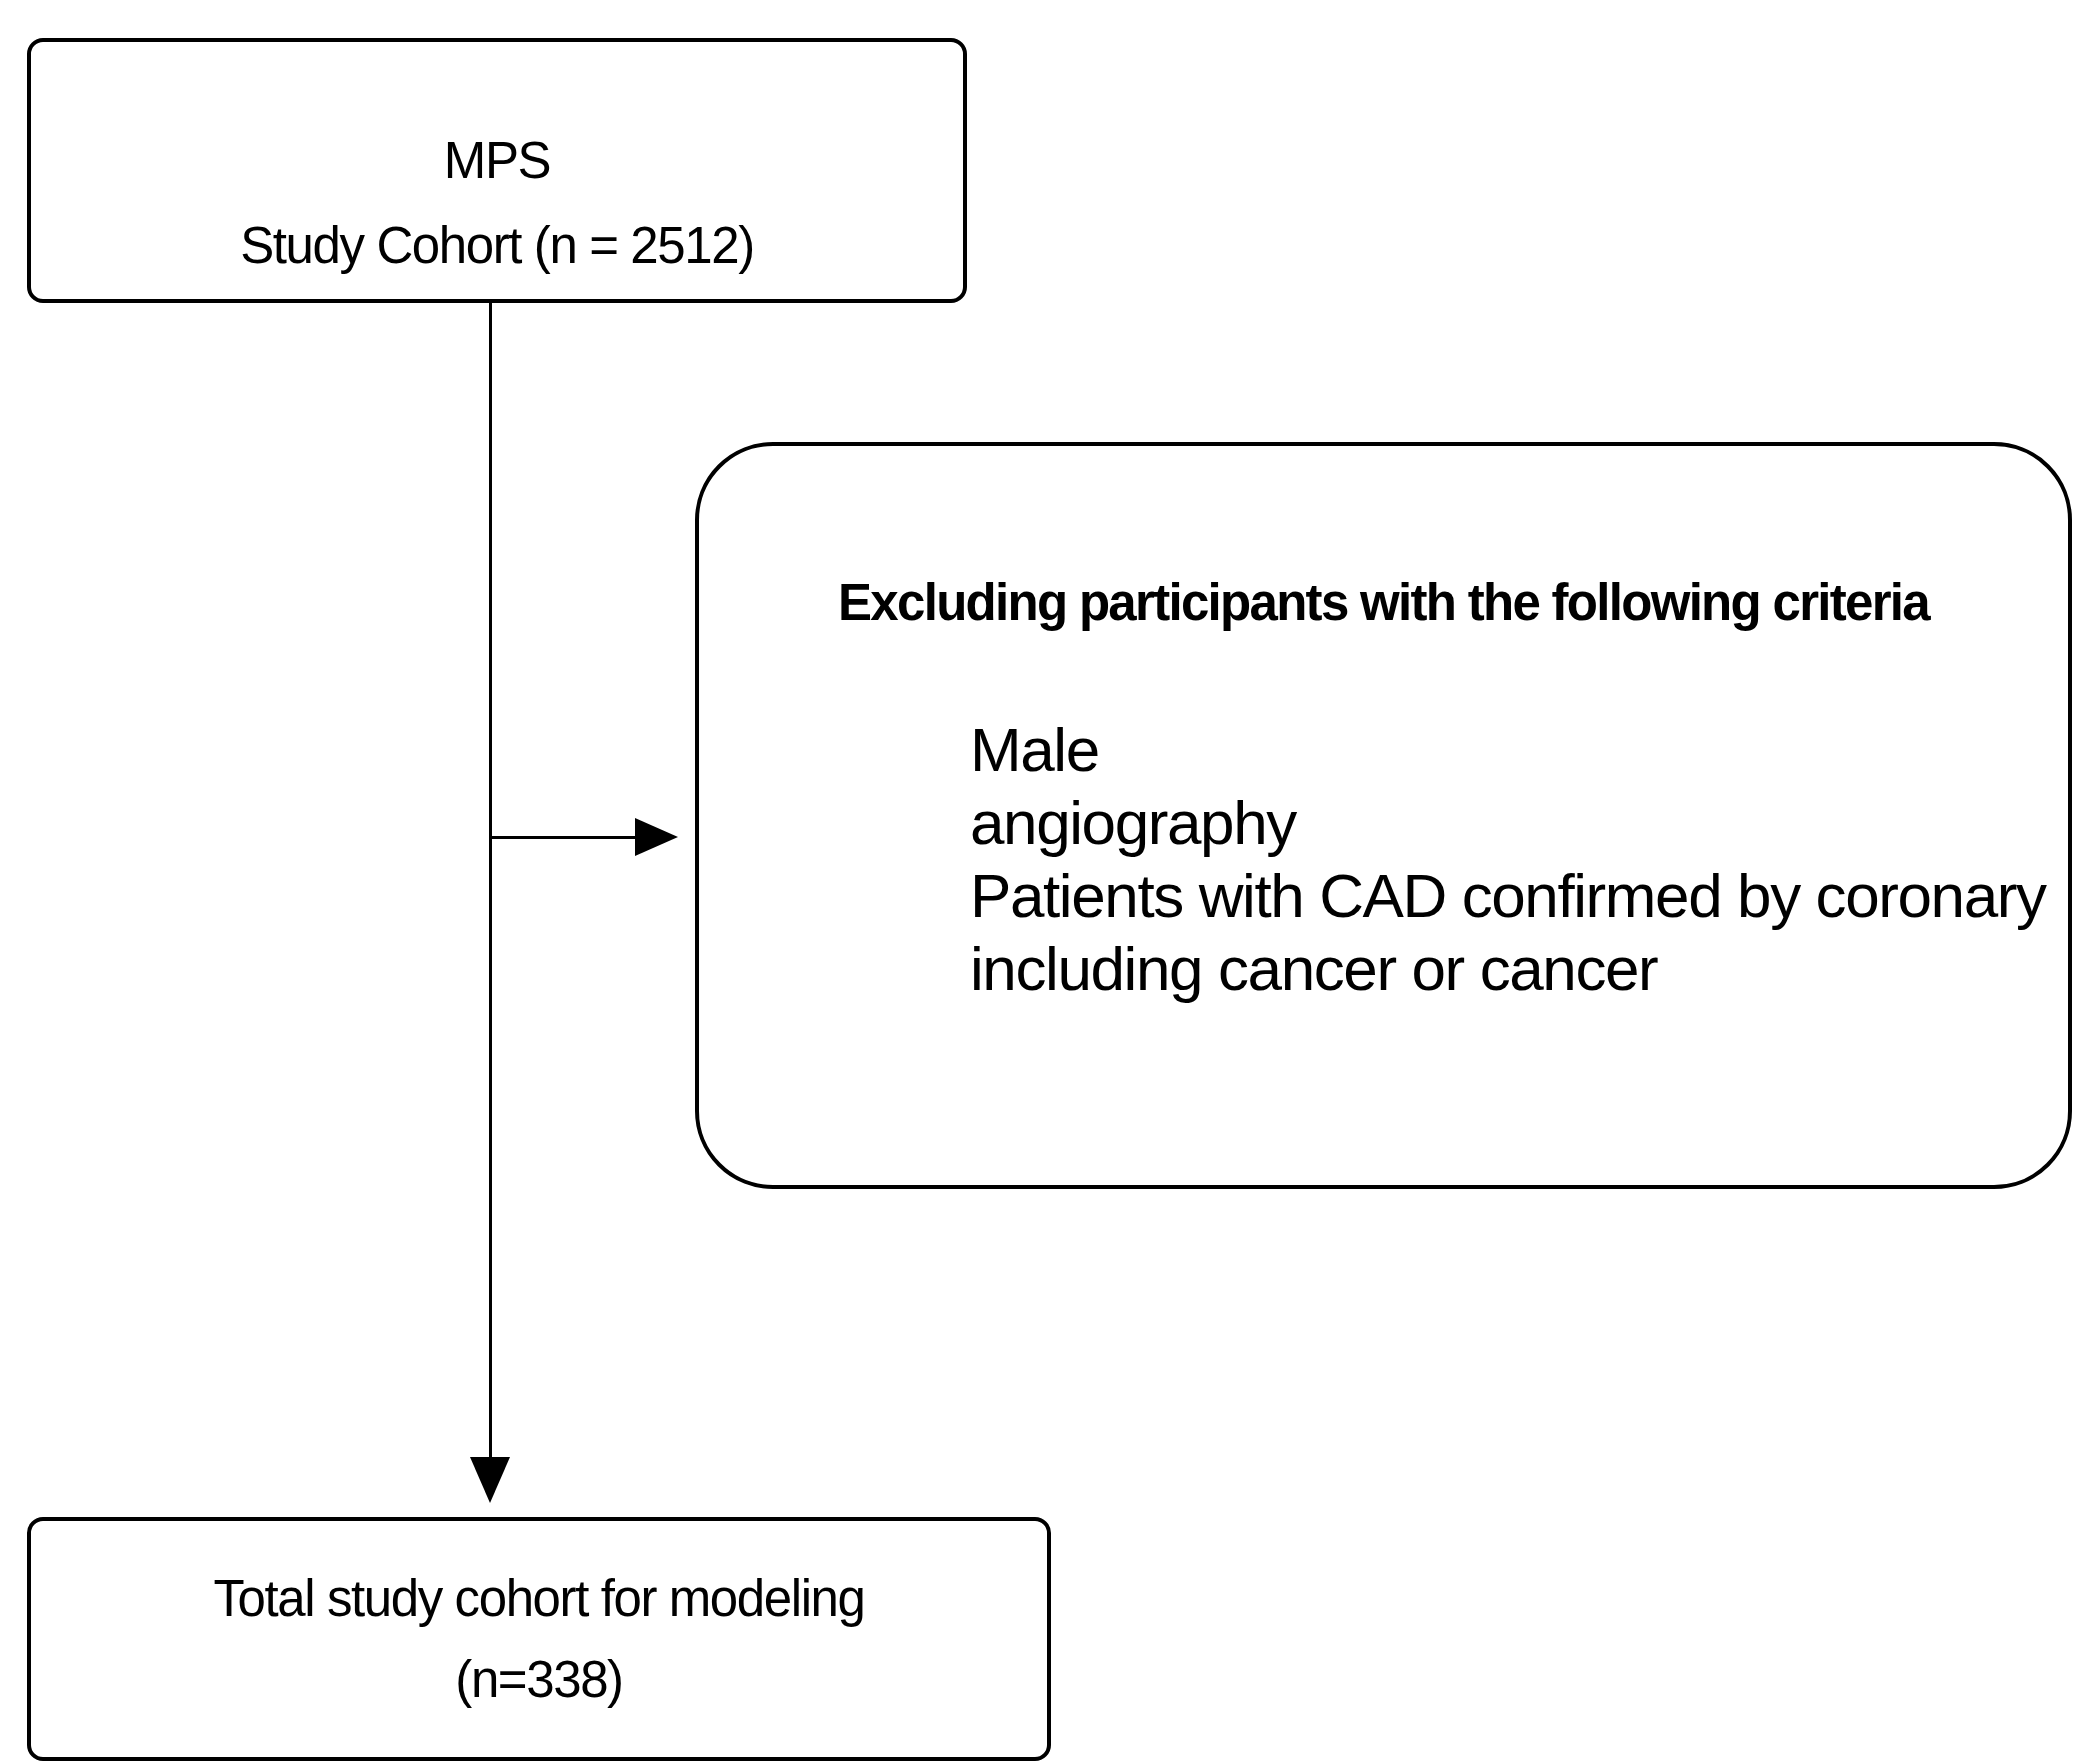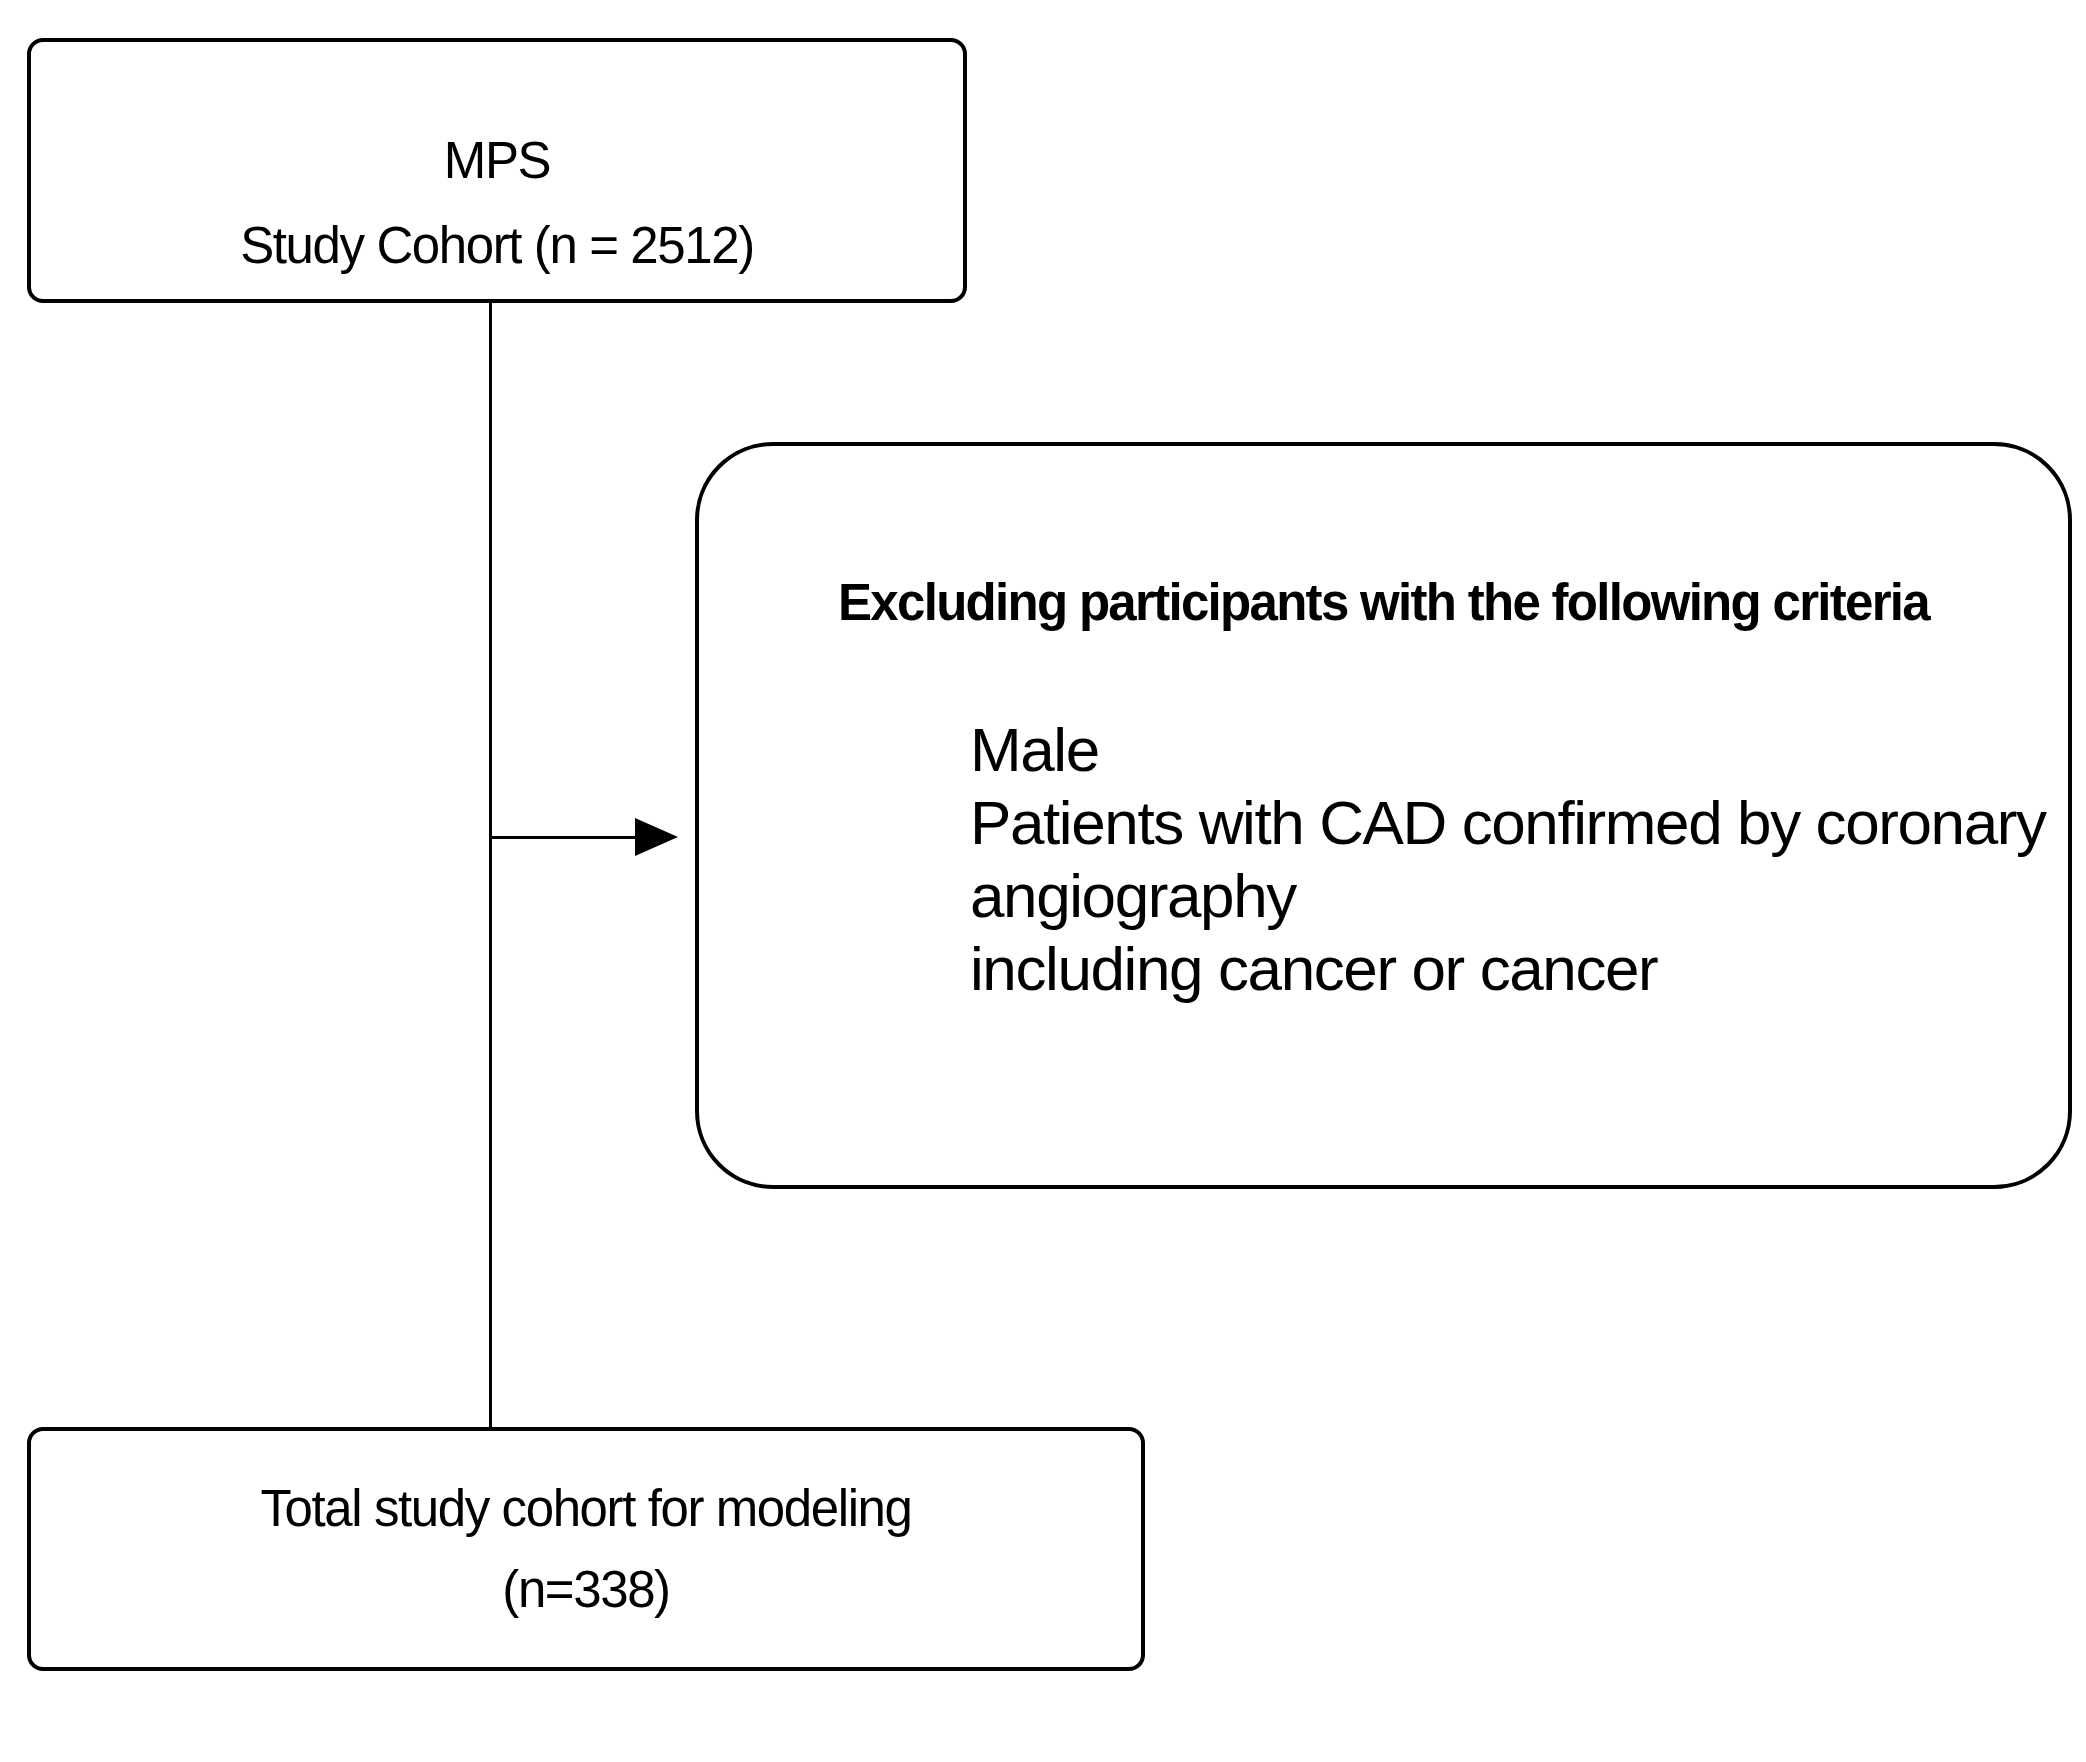--- a/index.html
+++ b/index.html
@@ -71,22 +71,22 @@
     left: 271px;
     top: 267px;
   }
   .exclusion-list .xline {
     font-size: 62px;
     line-height: 73px;
     letter-spacing: -1.4px;
     white-space: nowrap;
   }
   .bottom-box {
-    left: 27px; top: 1427px;
-    width: 1118px; height: 244px;
+    left: 27px; top: 1517px;
+    width: 1024px; height: 244px;
     display: flex;
     flex-direction: column;
     align-items: center;
     justify-content: center;
   }
   .bottom-box .bline {
     font-size: 51px;
     line-height: 81px;
     letter-spacing: -1.4px;
     white-space: nowrap;
@@ -135,22 +135,22 @@
   <div class="v-line"></div>
 
   <div class="h-line"></div>
   <div class="arrow-right"></div>
   <div class="arrow-down"></div>
 
   <div class="node large exclusion-box">
     <div class="exclusion-heading">Excluding participants with the following criteria</div>
     <div class="exclusion-list">
       <div class="xline">Male</div>
+      <div class="xline">angiography</div>
       <div class="xline">Patients with CAD confirmed by coronary</div>
-      <div class="xline">angiography</div>
       <div class="xline">including cancer or cancer</div>
     </div>
   </div>
 
   <div class="node small bottom-box">
     <div class="bline">Total study cohort for modeling</div>
     <div class="bline">(n=338)</div>
   </div>
 
 </div>

